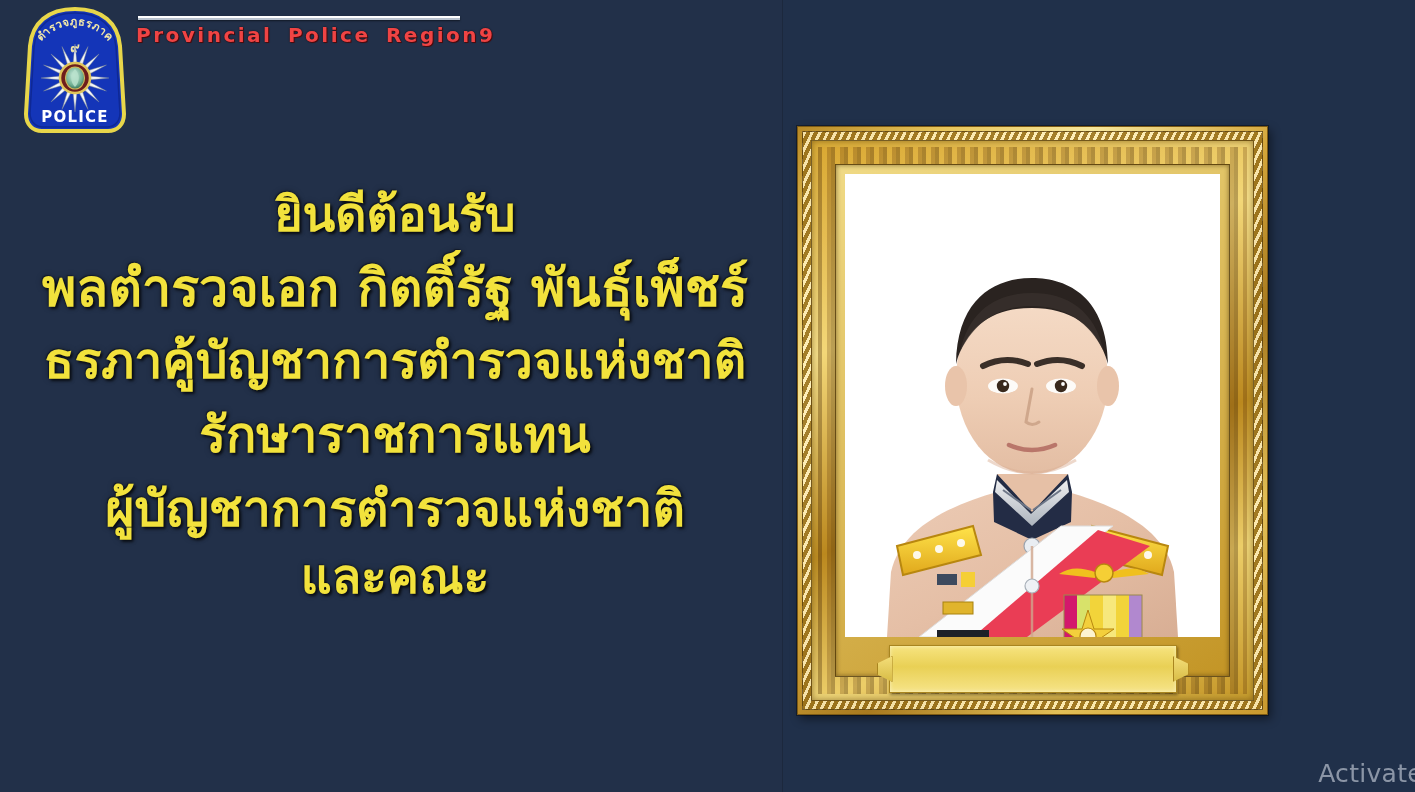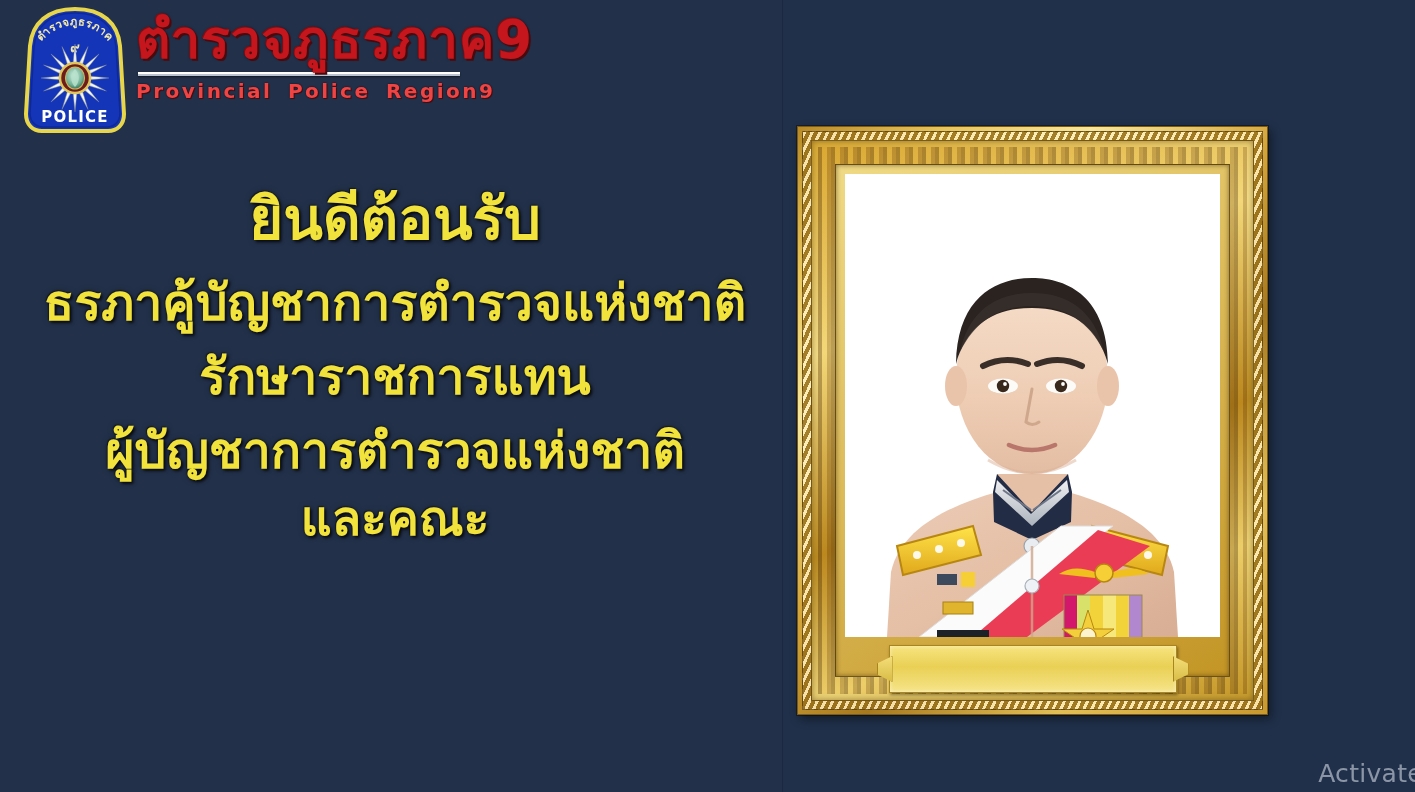--- a/index.html
+++ b/index.html
@@ -82,21 +82,21 @@
     color:#f2e23c;
     font-family:"DejaVu Sans","Liberation Sans",sans-serif;
     font-weight:700;
     line-height:1.0;
     white-space:nowrap;
     text-shadow:
       2px 2px 3px rgba(0,0,0,0.75),
       -1px -1px 1px rgba(0,0,0,0.4),
       0 0 6px rgba(0,0,0,0.35);
   }
-  .wline.l1 { font-size:58px; margin-bottom:30px; }
+  .wline.l1 { font-size:48px; margin-bottom:24px; }
   .wline.l2 { font-size:52px; margin-bottom:22px; }
   .wline.l3 { font-size:50px; margin-bottom:24px; }
   .wline.l4 { font-size:50px; margin-bottom:24px; }
   .wline.l5 { font-size:50px; margin-bottom:18px; }
   .wline.l6 { font-size:48px; }
 
   
   .frame-wrap {
     position:absolute;
     left:797px; top:126px;
@@ -247,28 +247,28 @@
           <ellipse rx="9.5" ry="11" fill="url(#gCenter)" stroke="#d9c island"></ellipse>
           <ellipse rx="9.5" ry="11" fill="url(#gCenter)" stroke="#cdb65a" stroke-width="1.2"></ellipse>
           <path d="M0,-9 C 5,-4 5,4 0,9 C -5,4 -5,-4 0,-9 Z" fill="#b7e0cb" opacity="0.85"></path>
         </g>
 
         <text x="61" y="116" font-size="15" font-weight="bold" fill="#ffffff" text-anchor="middle" letter-spacing="1.2" font-family="DejaVu Sans, Liberation Sans, sans-serif">POLICE</text>
       </svg>
     </div>
 
     <div class="org-block">
-      <div class="org-thai">ตำรวจภูธรภาค9</div>
       <div class="org-rule"></div>
       <div class="org-en">Provincial  Police  Region9</div>
     </div>
   </div>
 
   <div class="welcome">
     <div class="wline l1">ยินดีต้อนรับ</div>
+    <div class="wline l2">พลตำรวจเอก กิตติ์รัฐ   พันธุ์เพ็ชร์</div>
     <div class="wline l3">ธรภาคู้บัญชาการตำรวจแห่งชาติ</div>
     <div class="wline l4">รักษาราชการแทน</div>
     <div class="wline l5">ผู้บัญชาการตำรวจแห่งชาติ</div>
     <div class="wline l6">และคณะ</div>
   </div>
 
   <div class="frame-wrap">
     <div class="frame-outer"></div>
     <div class="frame-rope"></div>
     <div class="frame-leaf"></div>

